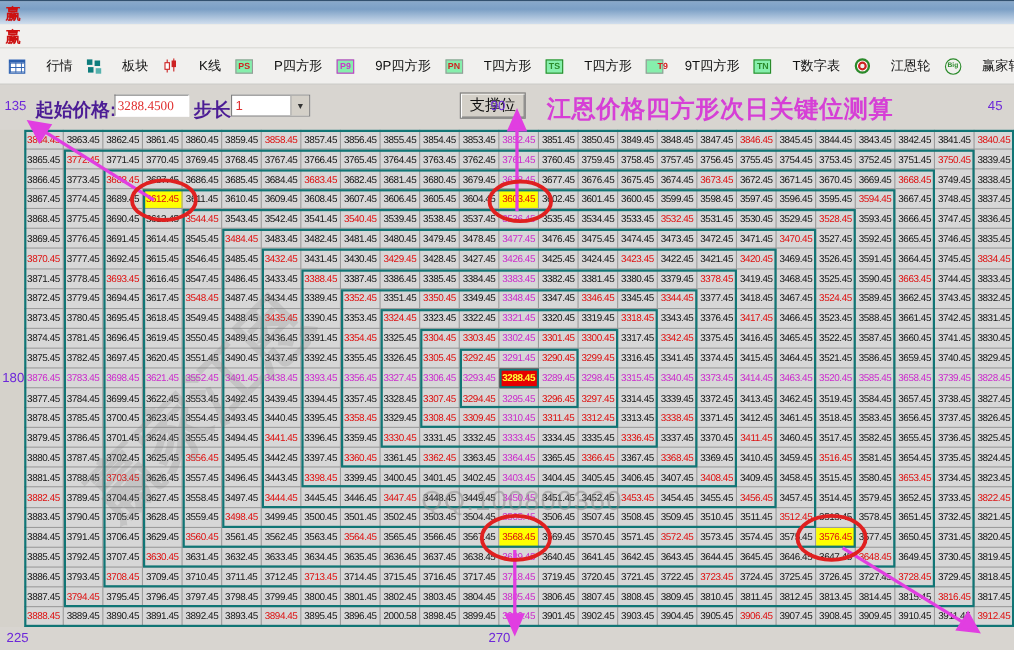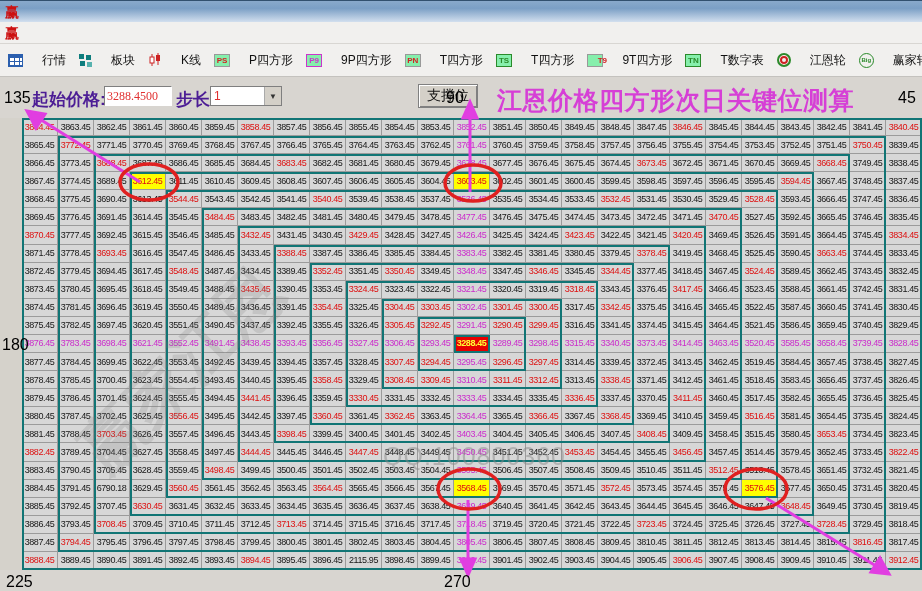--- a/index.html
+++ b/index.html
@@ -37,37 +37,37 @@
   .kline-icon{width:14px;height:14px;}
   .gann-wheel-icon{width:14px;height:14px;border-radius:50%;border:2px solid #2a8a2a;
      box-shadow:inset 0 0 0 1px #fff,inset 0 0 0 3px #cc2222;}
   .winner-wheel-icon{width:15px;height:15px;border-radius:50%;border:1px solid #2a8a2a;
      color:#2a8a2a;font-size:6px;font-weight:bold;}
   .hexagon-icon{width:13px;height:13px;border-radius:50%;border:2px solid #bb33bb;
      box-shadow:inset 0 0 0 1px #fff,inset 0 0 0 3px #bb33bb;}
   .dollar-icon{color:#2aa02a;font-weight:bold;font-size:15px;}
   
   .controlbar{position:absolute;left:0;top:77px;width:922px;height:41px;background:#d8d5d0;}
-  .angle-label{position:absolute;font-size:16px;color:#000000;z-index:30;}
+  .angle-label{position:absolute;font-size:12px;color:#6d28d9;z-index:30;}
   .ctl-label{position:absolute;font-size:17px;font-weight:bold;color:#4c1d95;}
   .price-input{position:absolute;left:104px;top:86px;width:62px;height:18px;border:1px solid #7f7f7f;
      border-right-color:#fff;border-bottom-color:#fff;background:#fff;color:#e03030;font-size:12px;
      padding:0 2px;font-family:Liberation Serif, serif;}
   .step-box{position:absolute;left:210px;top:86px;width:72px;height:20px;background:#fff;
      border:1px solid #7f7f7f;box-sizing:border-box;display:flex;}
   .step-value{flex:1;color:#e03030;font-size:12px;padding:2px 3px;}
   .step-arrow-btn{width:16px;background:#d4d0c8;border-left:1px solid #aaa;display:flex;
      align-items:center;justify-content:center;font-size:8px;color:#333;}
   .btn{position:absolute;top:84px;height:24px;background:#d4d0c8;border:1px solid #404040;
      box-shadow:inset 1px 1px 0 #fff,inset -1px -1px 0 #808080;font-size:14px;color:#111;
      display:flex;align-items:center;justify-content:center;box-sizing:border-box;
      font-family:"Liberation Sans",sans-serif;}
   .btn-resist{left:308px;width:75px;outline:1px dotted #333;outline-offset:-4px;margin-top:48px;}
   .btn-support{left:370px;width:60px;border-color:#808080;margin-left:48px;}
-  .main-title{position:absolute;left:497px;top:84px;font-size:25px;font-weight:bold;color:#d63fd6;
+  .main-title{position:absolute;left:497px;top:84px;font-size:22px;font-weight:bold;color:#d63fd6;
      letter-spacing:0.5px;white-space:nowrap;z-index:5;}
   
   #gann-grid{position:absolute;left:22px;top:118px;width:900px;height:452px;
     display:grid;grid-template-columns:repeat(25,1fr);grid-template-rows:repeat(25,1fr);
     background:#d7d7d7;z-index:1;}
   .cell{border-right:1px solid #9b9b9b;border-bottom:1px solid #9b9b9b;box-sizing:border-box;
     font-size:9px;display:flex;align-items:center;justify-content:center;overflow:hidden;
     white-space:nowrap;letter-spacing:-0.4px;}
   .cell.blk{color:#161616;}
   .cell.red{color:#dd1111;}
@@ -677,21 +677,21 @@
     <div class="cell blk">3510.45</div>
     <div class="cell blk">3511.45</div>
     <div class="cell red">3512.45</div>
     <div class="cell blk">3513.45</div>
     <div class="cell blk">3578.45</div>
     <div class="cell blk">3651.45</div>
     <div class="cell blk">3732.45</div>
     <div class="cell blk">3821.45</div>
     <div class="cell blk">3884.45</div>
     <div class="cell blk">3791.45</div>
-    <div class="cell blk">6790.18</div>
+    <div class="cell blk">3706.45</div>
     <div class="cell blk">3629.45</div>
     <div class="cell red">3560.45</div>
     <div class="cell blk">3561.45</div>
     <div class="cell blk">3562.45</div>
     <div class="cell blk">3563.45</div>
     <div class="cell red">3564.45</div>
     <div class="cell blk">3565.45</div>
     <div class="cell blk">3566.45</div>
     <div class="cell blk">3567.45</div>
     <div class="cell hl">3568.45</div>
@@ -784,21 +784,21 @@
     <div class="cell blk">3817.45</div>
     <div class="cell red">3888.45</div>
     <div class="cell blk">3889.45</div>
     <div class="cell blk">3890.45</div>
     <div class="cell blk">3891.45</div>
     <div class="cell blk">3892.45</div>
     <div class="cell blk">3893.45</div>
     <div class="cell red">3894.45</div>
     <div class="cell blk">3895.45</div>
     <div class="cell blk">3896.45</div>
-    <div class="cell blk">2115.95</div>
+    <div class="cell blk">2000.58</div>
     <div class="cell blk">3898.45</div>
     <div class="cell blk">3899.45</div>
     <div class="cell mag">3900.45</div>
     <div class="cell blk">3901.45</div>
     <div class="cell blk">3902.45</div>
     <div class="cell blk">3903.45</div>
     <div class="cell blk">3904.45</div>
     <div class="cell blk">3905.45</div>
     <div class="cell red">3906.45</div>
     <div class="cell blk">3907.45</div>

